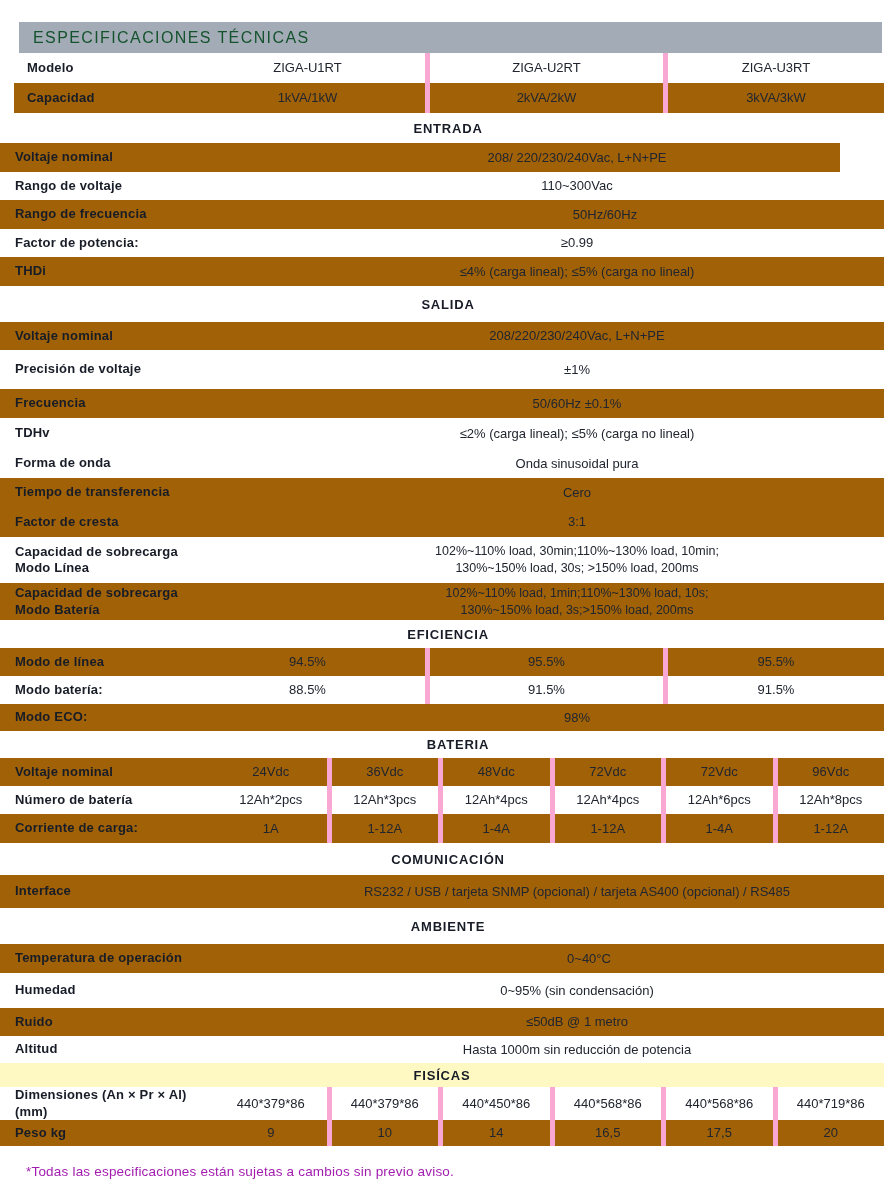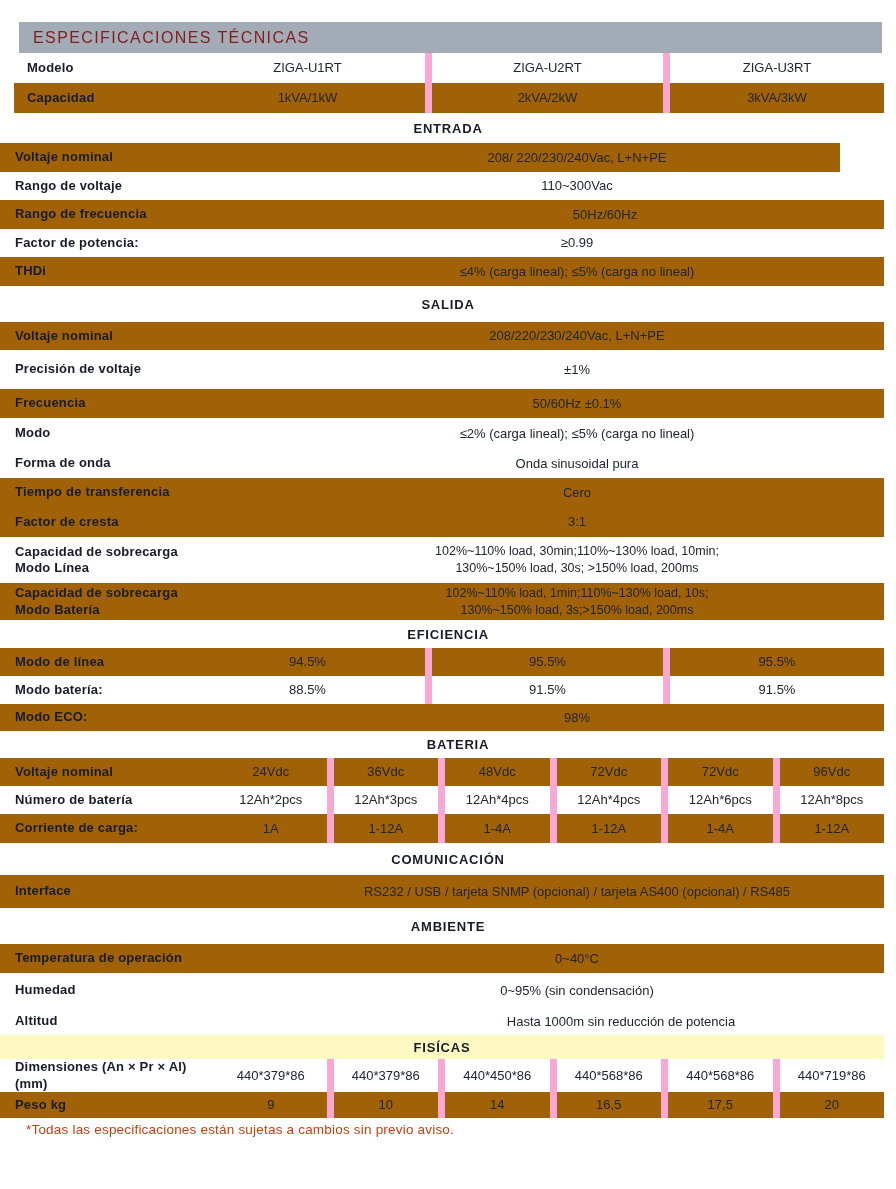--- a/index.html
+++ b/index.html
@@ -4,21 +4,21 @@
 <style>
   html,body{margin:0;padding:0;}
   body{
     width:896px;height:1189px;overflow:hidden;background:#ffffff;
     font-family:"Liberation Sans","DejaVu Sans",sans-serif;
     color:#1d2330;-webkit-font-smoothing:antialiased;
   }
   .spacer-top{height:22px;}
   .title-bar{
     margin-left:19px;margin-right:14px;height:31px;
-    background:#a3abb6;color:#7f1d1d;
+    background:#a3abb6;color:#14532d;
     display:flex;align-items:center;
     font-size:16px;letter-spacing:1.4px;font-weight:400;
     padding-left:14px;box-sizing:border-box;
   }
   .tbl{margin-left:0;width:884px;}
   .tbl-models{margin-left:14px;width:870px;}
   .row{display:grid;align-items:stretch;}
   .grid3m{grid-template-columns:176px 235px 238px 221px;}
   .grid3{grid-template-columns:190px 235px 238px 221px;}
   .grid1{grid-template-columns:270px 614px;}
@@ -29,28 +29,28 @@
     display:flex;flex-direction:column;justify-content:center;
     font-weight:700;font-size:13px;letter-spacing:.2px;color:#171c27;
     padding-left:15px;line-height:1.25;
   }
   .tbl-models .lbl{padding-left:13px;}
   .val{
     display:flex;flex-direction:column;align-items:center;justify-content:center;
     font-size:13px;text-align:center;line-height:1.35;color:#20252f;
   }
   .val.small{font-size:12.5px;}
-  .vline{border-left:7px solid #f9a8d4;}
+  .vline{border-left:5px solid #f9a8d4;}
   .sec-head{
     display:flex;align-items:center;justify-content:center;
     font-weight:700;font-size:13px;letter-spacing:.8px;color:#171c27;
   }
   .sec-head.band{background:#fef9c3;margin-right:12px;}
   .footnote{
-    margin-top:4px;padding-left:26px;font-size:13.5px;color:#c2410c;letter-spacing:.2px;
+    margin-top:18px;padding-left:26px;font-size:13.5px;color:#a21caf;letter-spacing:.2px;
   }
 </style>
 </head>
 <body>
 
 <div class="spacer-top"></div>
 
 <div class="title-bar">
   <span>ESPECIFICACIONES TÉCNICAS</span>
 </div>
@@ -102,21 +102,21 @@
   </div>
   <div class="row grid1" style="height:39px;">
     <div class="lbl">Precisión de voltaje</div>
     <div class="val">±1%</div>
   </div>
   <div class="row grid1 stripe" style="height:29px;">
     <div class="lbl">Frecuencia</div>
     <div class="val">50/60Hz ±0.1%</div>
   </div>
   <div class="row grid1" style="height:31px;">
-    <div class="lbl">Modo</div>
+    <div class="lbl">TDHv</div>
     <div class="val">≤2% (carga lineal); ≤5% (carga no lineal)</div>
   </div>
   <div class="row grid1" style="height:29px;">
     <div class="lbl">Forma de onda</div>
     <div class="val">Onda sinusoidal pura</div>
   </div>
   <div class="row grid1 stripe" style="height:29px;">
     <div class="lbl">Tiempo de transferencia</div>
     <div class="val">Cero</div>
   </div>
@@ -200,29 +200,33 @@
 <div class="sec-head" style="height:32px;">COMUNICACIÓN</div>
 <div class="tbl">
   <div class="row grid1 stripe" style="height:33px;">
     <div class="lbl">Interface</div>
     <div class="val">RS232 / USB / tarjeta SNMP (opcional) / tarjeta AS400 (opcional) / RS485</div>
   </div>
 </div>
 
 <div class="sec-head" style="height:36px;">AMBIENTE</div>
 <div class="tbl">
-  <div class="row grid1 stripe" style="height:29px;">
+  <div class="row grid1 stripe" style="height:29px;gap:12px;">
     <div class="lbl">Temperatura de operación</div>
     <div class="val">0~40°C</div>
   </div>
   <div class="row grid1" style="height:35px;">
     <div class="lbl">Humedad</div>
     <div class="val">0~95% (sin condensación)</div>
   </div>
-  <div class="row grid1" style="height:27px;gap:44px;">
+  <div class="row grid1 stripe" style="height:28px;">
+    <div class="lbl">Ruido</div>
+    <div class="val">≤50dB @ 1 metro</div>
+  </div>
+  <div class="row grid1" style="height:27px;">
     <div class="lbl">Altitud</div>
     <div class="val">Hasta 1000m sin reducción de potencia</div>
   </div>
 </div>
 
 <div class="sec-head band" style="height:24px;">FISÍCAS</div>
 <div class="tbl">
   <div class="row grid6" style="height:33px;">
     <div class="lbl">
       <span>Dimensiones (An × Pr × Al)</span>

